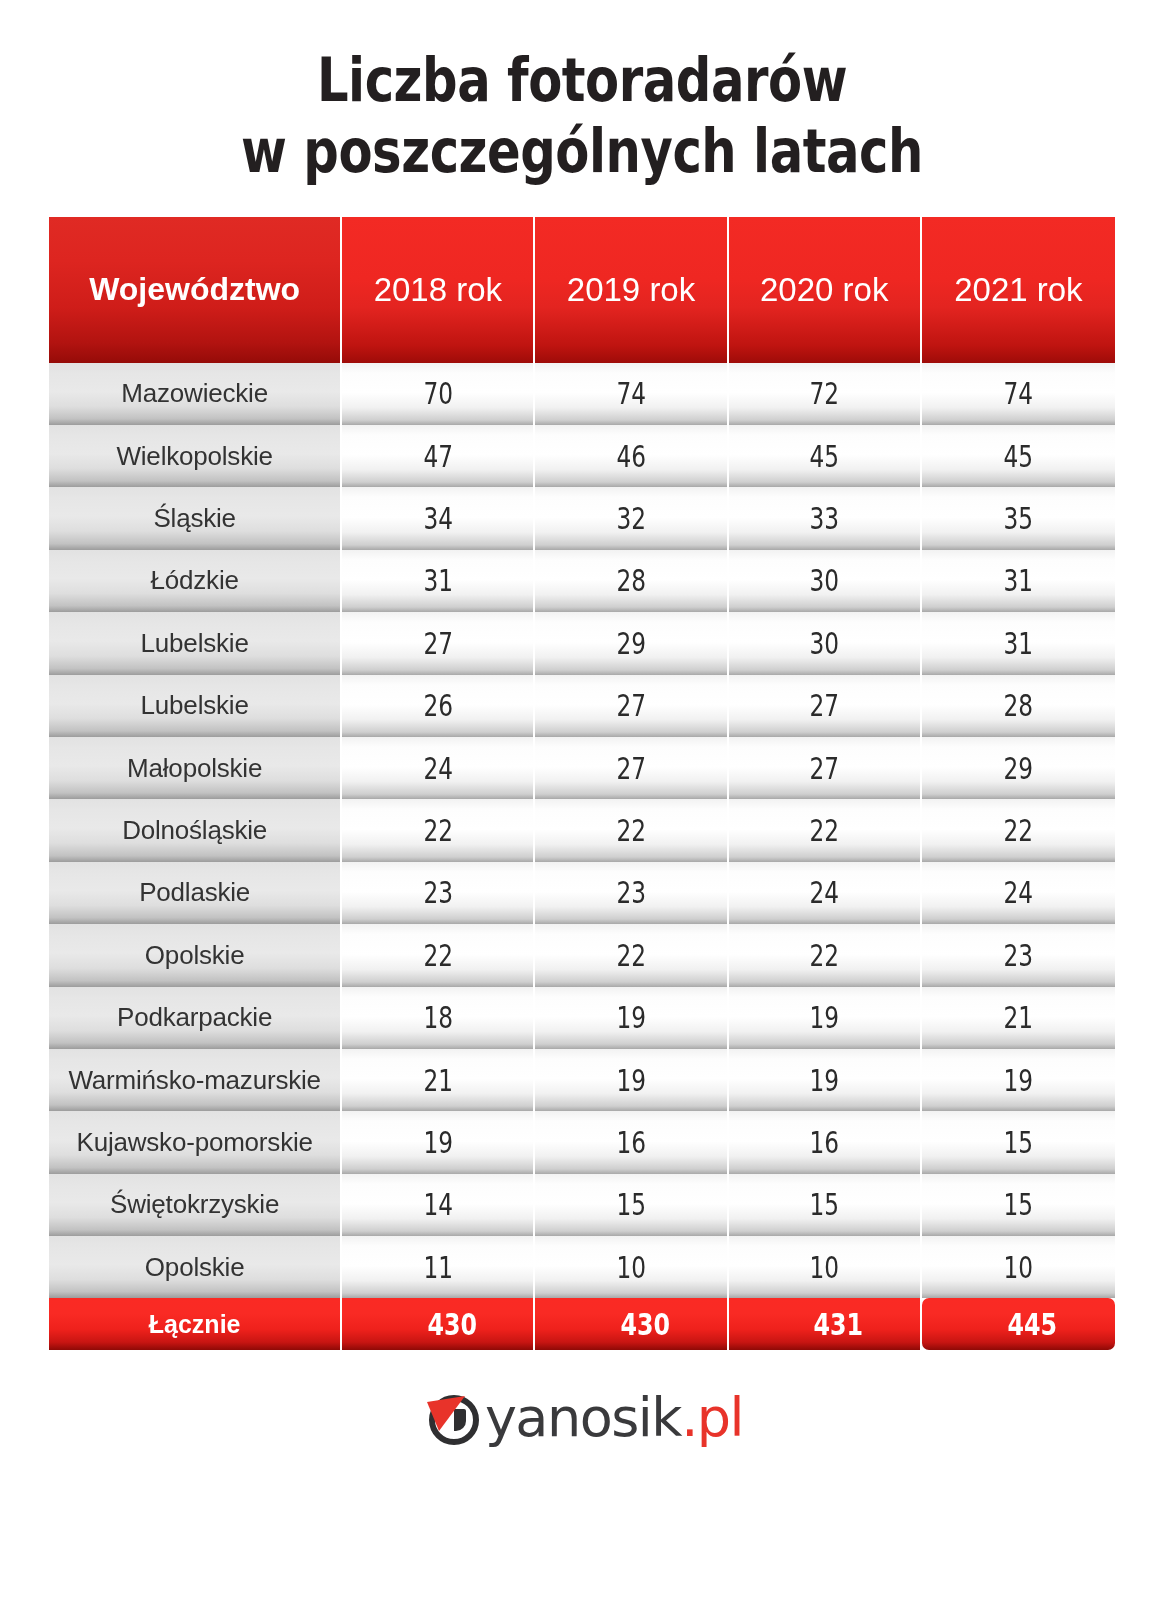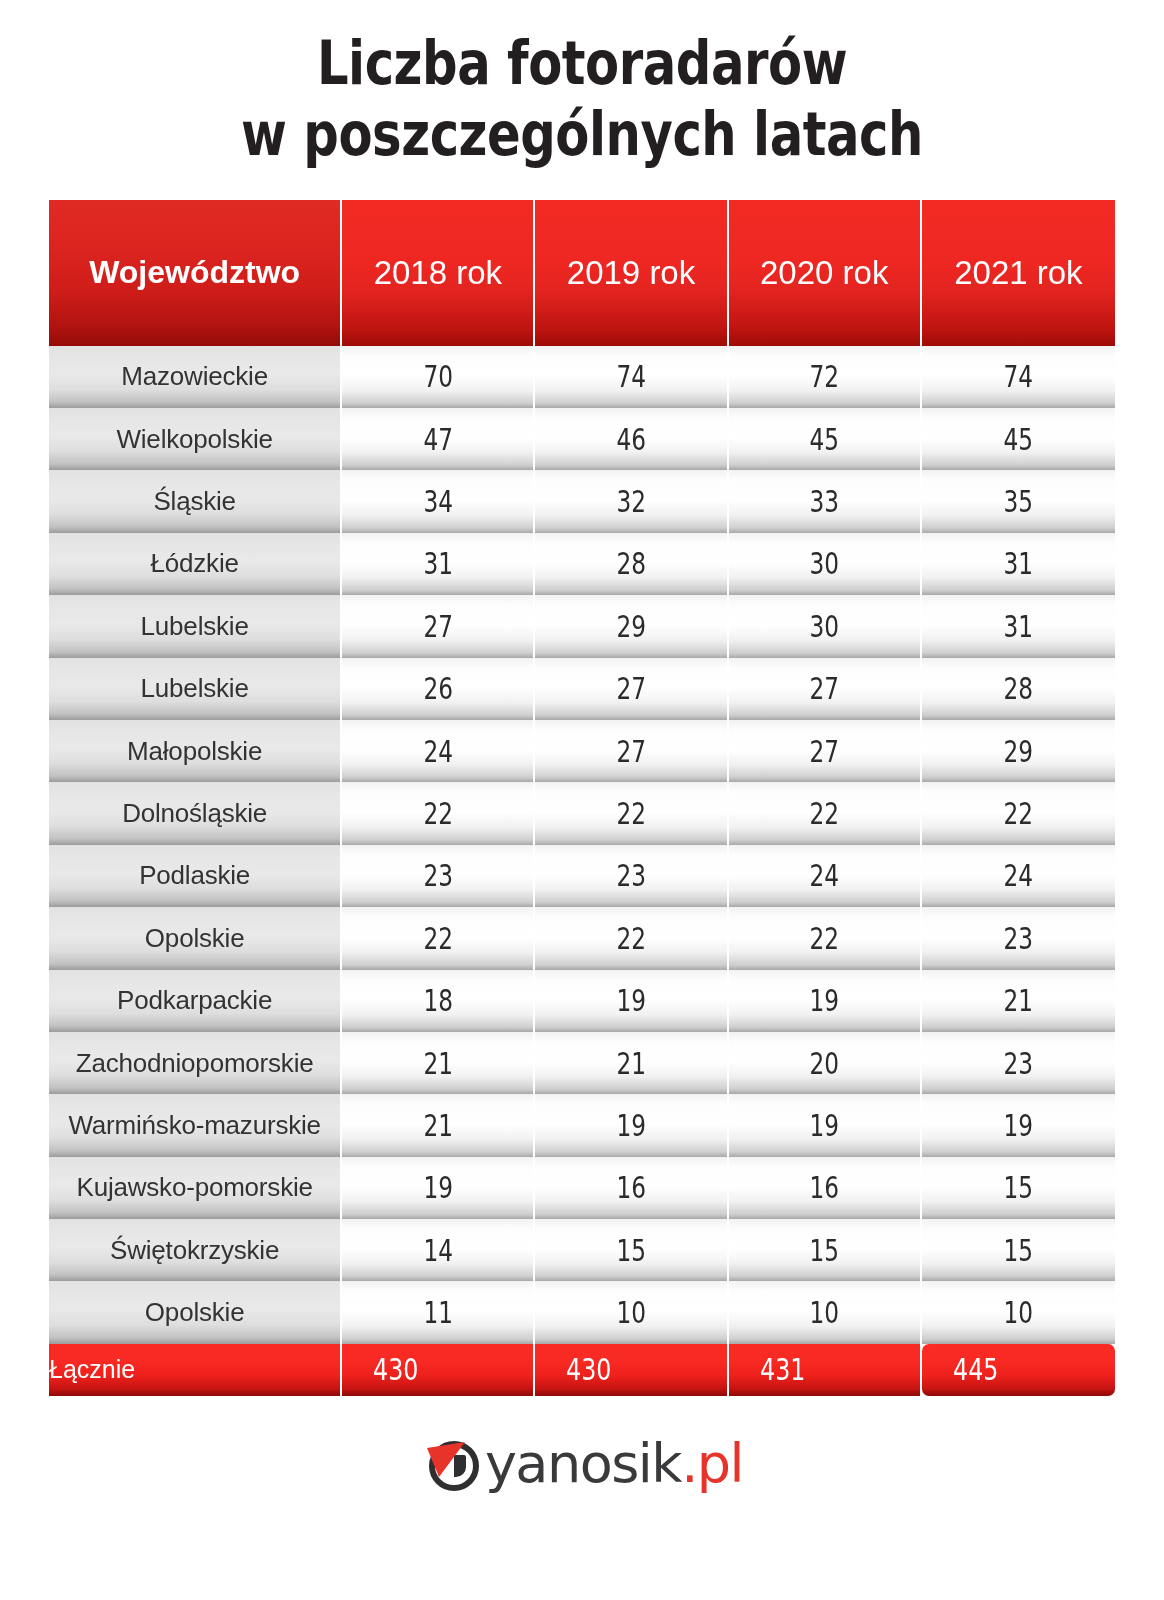--- a/index.html
+++ b/index.html
@@ -11,21 +11,21 @@
     width: 1164px;
     height: 1600px;
     font-family: "Liberation Sans", sans-serif;
     -webkit-font-smoothing: antialiased;
     overflow: hidden;
     position: relative;
   }
 
   
   .title-block {
-    padding-top: 28px;
+    padding-top: 45px;
     text-align: center;
   }
   .title-line {
     font-family: "DejaVu Sans Condensed", "Liberation Sans Narrow", "Liberation Sans", sans-serif;
     font-weight: 700;
     font-size: 60px;
     line-height: 1.18;
     color: #231f20;
     letter-spacing: -0.5px;
     transform: scaleX(0.92);
@@ -121,23 +121,23 @@
     color: #2b2b2b;
     transform: none;
   }
   tbody td.cell-val span { display: inline-block; transform: scaleX(0.86); }
 
   
   tfoot td {
     height: 52px;
     padding: 0;
     vertical-align: middle;
-    text-align: left;
+    text-align: center;
     color: #ffffff;
-    font-weight: 400;
+    font-weight: 700;
     border-right: 2px solid #ffffff;
     background:
       linear-gradient(to bottom,
         #fa2a24 0%,
         #f92a24 30%,
         #ef211c 60%,
         #c81512 85%,
         #8e0906 100%);
   }
   tfoot td:last-child { border-right: none; border-radius: 7px; }
@@ -275,27 +275,20 @@
           <td class="cell-val"><span>23</span></td>
         </tr>
         <tr>
           <td class="cell-name">Podkarpackie</td>
           <td class="cell-val"><span>18</span></td>
           <td class="cell-val"><span>19</span></td>
           <td class="cell-val"><span>19</span></td>
           <td class="cell-val"><span>21</span></td>
         </tr>
         <tr>
-          <td class="cell-name">Zachodniopomorskie</td>
-          <td class="cell-val"><span>21</span></td>
-          <td class="cell-val"><span>21</span></td>
-          <td class="cell-val"><span>20</span></td>
-          <td class="cell-val"><span>23</span></td>
-        </tr>
-        <tr>
           <td class="cell-name">Warmińsko-mazurskie</td>
           <td class="cell-val"><span>21</span></td>
           <td class="cell-val"><span>19</span></td>
           <td class="cell-val"><span>19</span></td>
           <td class="cell-val"><span>19</span></td>
         </tr>
         <tr>
           <td class="cell-name">Kujawsko-pomorskie</td>
           <td class="cell-val"><span>19</span></td>
           <td class="cell-val"><span>16</span></td>

